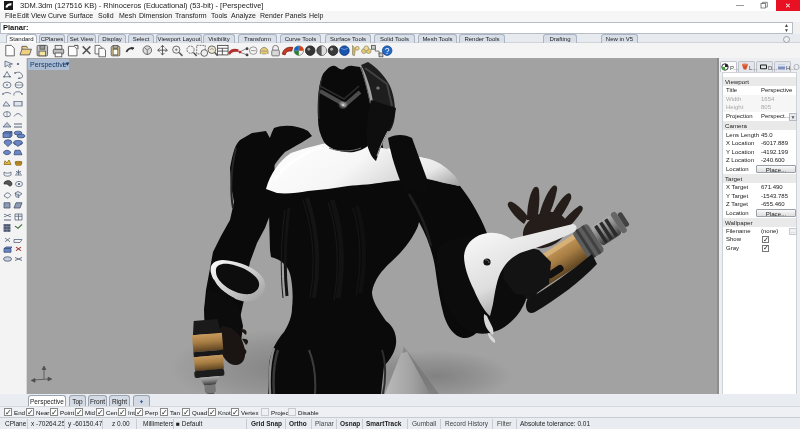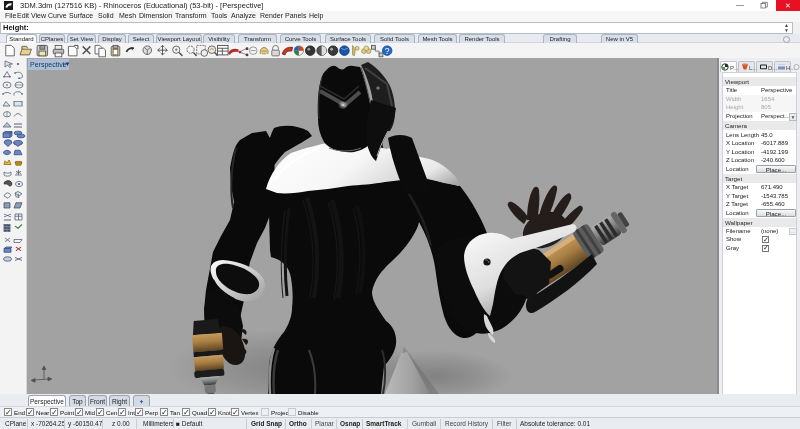--- a/index.html
+++ b/index.html
@@ -100,21 +100,21 @@
     <span style="left:175px">Transform</span>
     <span style="left:211px">Tools</span>
     <span style="left:231px">Analyze</span>
     <span style="left:260px">Render</span>
     <span style="left:285px">Panels</span>
     <span style="left:309px">Help</span>
 </div>
 
 <div class="abs" id="cmdarea"></div>
 <div class="abs" id="cmdbox"></div>
-<div class="abs" id="cmdtext">Height:</div>
+<div class="abs" id="cmdtext">Planar:</div>
 <div class="abs" id="cmdspin">▲<br>▼</div>
 
 <div class="abs" id="tabrow">
 <div class="ttab active" style="left:6px;width:31px;">Standard</div>
 <div class="ttab" style="left:39px;width:26px;">CPlanes</div>
 <div class="ttab" style="left:67px;width:29px;">Set View</div>
 <div class="ttab" style="left:98px;width:28px;">Display</div>
 <div class="ttab" style="left:128px;width:26px;">Select</div>
 <div class="ttab" style="left:156px;width:46px;">Viewport Layout</div>
 <div class="ttab" style="left:203px;width:32px;">Visibility</div>

